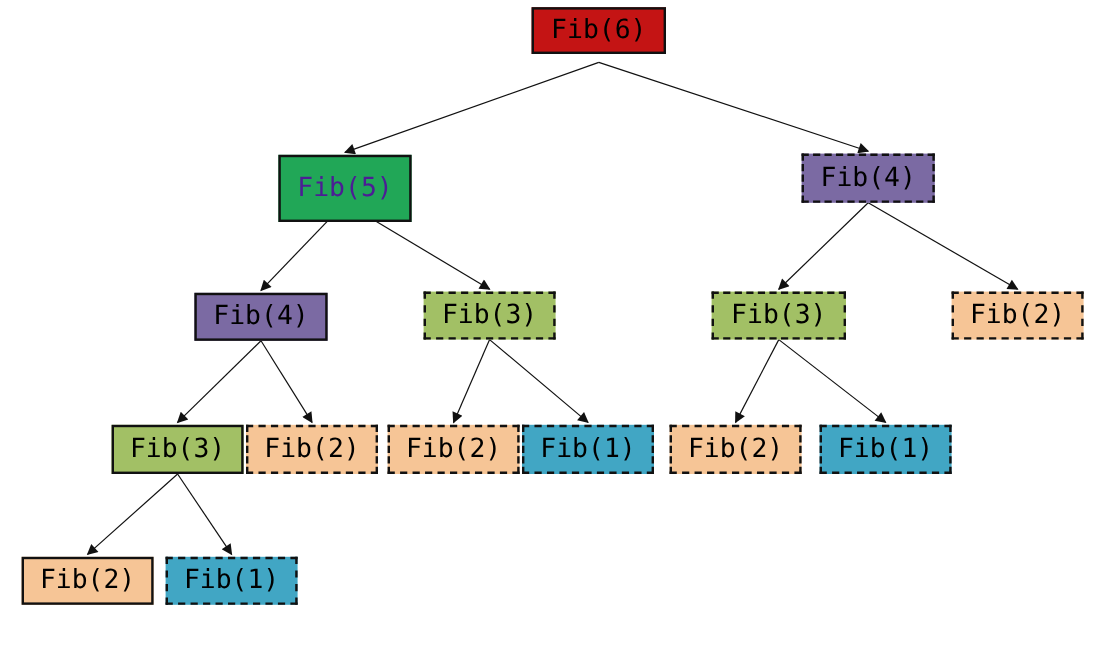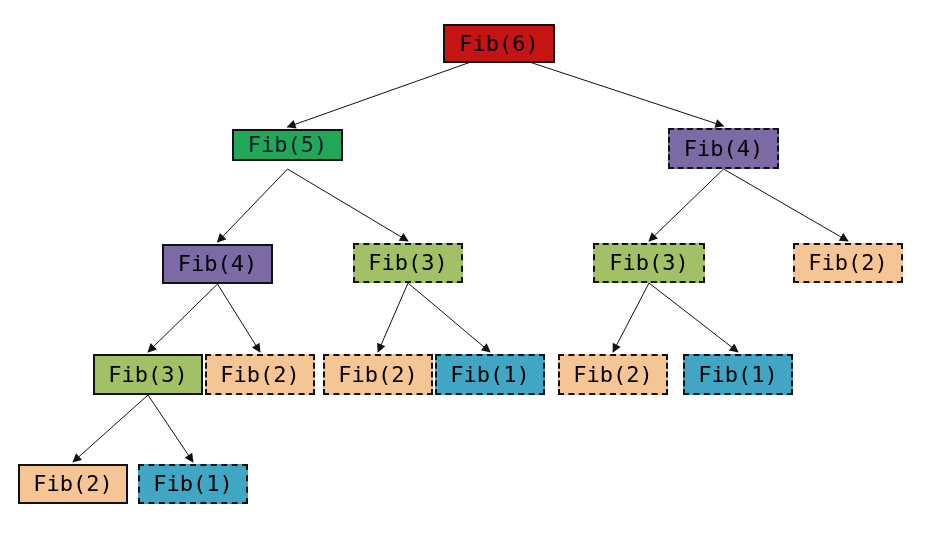--- a/index.html
+++ b/index.html
@@ -60,24 +60,24 @@
         <line x1="217.5" y1="284" x2="260" y2="352" stroke="#111111" stroke-width="1" marker-end="url(#arrowhead)"></line>
         <line x1="408" y1="283" x2="378" y2="352" stroke="#111111" stroke-width="1" marker-end="url(#arrowhead)"></line>
         <line x1="408" y1="283" x2="490" y2="352" stroke="#111111" stroke-width="1" marker-end="url(#arrowhead)"></line>
         <line x1="649" y1="283" x2="613" y2="352" stroke="#111111" stroke-width="1" marker-end="url(#arrowhead)"></line>
         <line x1="649" y1="283" x2="738" y2="352" stroke="#111111" stroke-width="1" marker-end="url(#arrowhead)"></line>
         <line x1="148" y1="395" x2="73" y2="462" stroke="#111111" stroke-width="1" marker-end="url(#arrowhead)"></line>
         <line x1="148" y1="395" x2="193" y2="462" stroke="#111111" stroke-width="1" marker-end="url(#arrowhead)"></line>
       </g>
   </svg>
 
-<div class="tree-node solid" style="left: 443px; top: 24px; width: 112px; height: 39px; background: rgb(196, 20, 20); color: rgb(0, 0, 0);">
+<div class="tree-node solid" style="left: 443px; top: 6px; width: 112px; height: 39px; background: rgb(196, 20, 20); color: rgb(0, 0, 0);">
       <span class="node-label">Fib(6)</span>
     </div>
-    <div class="tree-node solid" style="left: 232px; top: 129px; width: 111px; height: 32px; background: rgb(33, 167, 87); color: #0f172a;">
+    <div class="tree-node solid" style="left: 232px; top: 129px; width: 111px; height: 56px; background: rgb(33, 167, 87); color: #4c1d95;">
       <span class="node-label">Fib(5)</span>
     </div>
     <div class="tree-node dashed" style="left: 668px; top: 128px; width: 111px; height: 41px; background: rgb(123, 106, 163); color: rgb(0, 0, 0);">
       <span class="node-label">Fib(4)</span>
     </div>
     <div class="tree-node solid" style="left: 162px; top: 244px; width: 111px; height: 40px; background: rgb(123, 106, 163); color: rgb(0, 0, 0);">
       <span class="node-label">Fib(4)</span>
     </div>
     <div class="tree-node dashed" style="left: 353px; top: 243px; width: 110px; height: 40px; background: rgb(162, 192, 101); color: rgb(0, 0, 0);">
       <span class="node-label">Fib(3)</span>

